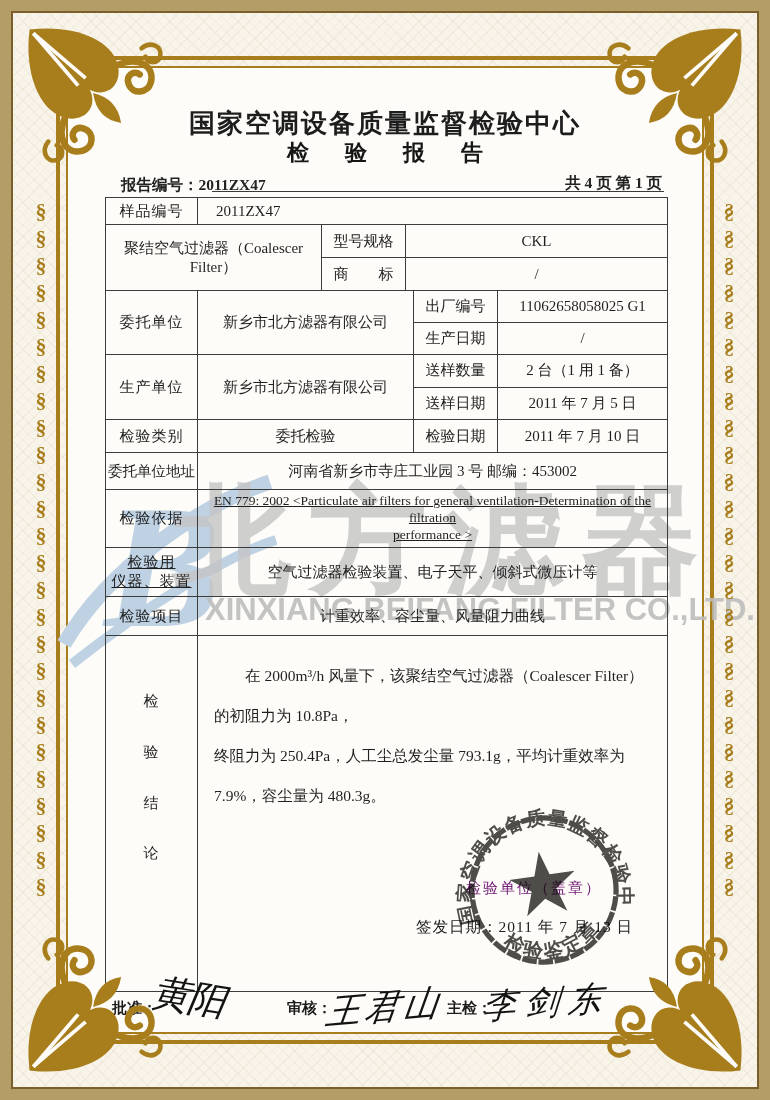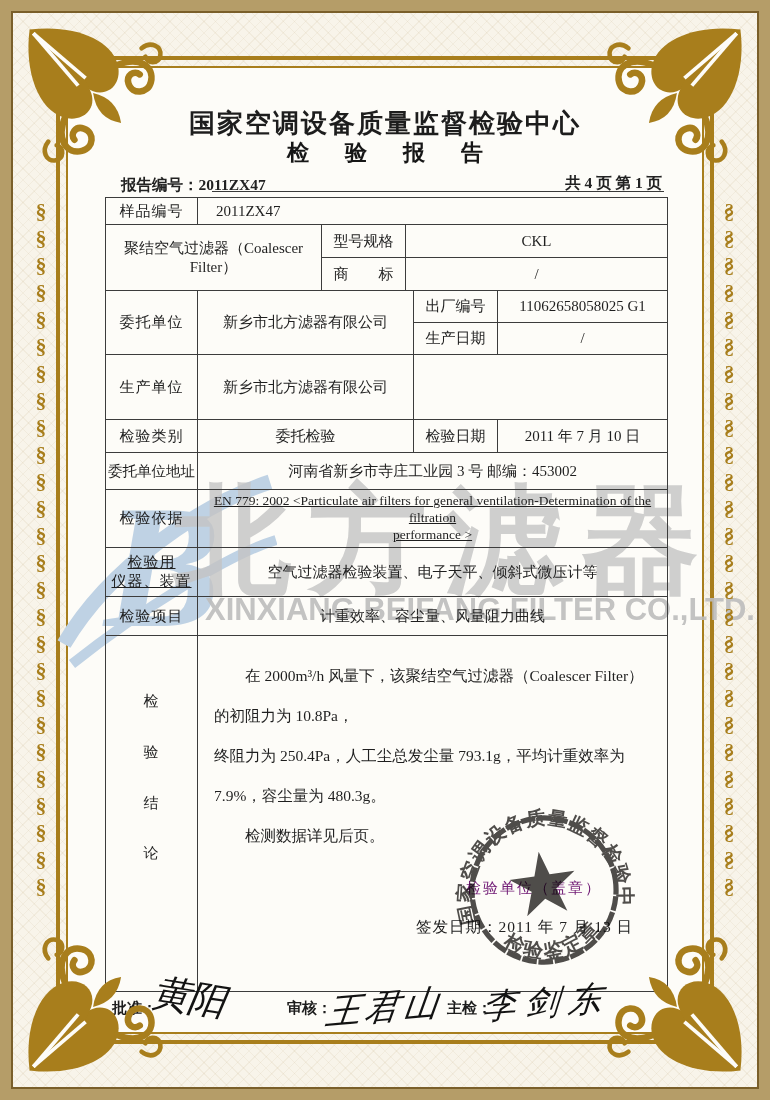--- a/index.html
+++ b/index.html
@@ -236,20 +236,30 @@
           <div class="subrow">
             <div class="cell cC">生产日期</div>
             <div class="cell cD">/</div>
           </div>
         </div>
       </div>
 
       <div class="row" style="height:65px">
         <div class="cell cA">生产单位</div>
         <div class="cell cB">新乡市北方滤器有限公司</div>
+        <div class="twin">
+          <div class="subrow first">
+            <div class="cell cC">送样数量</div>
+            <div class="cell cD">2 台（1 用 1 备）</div>
+          </div>
+          <div class="subrow">
+            <div class="cell cC">送样日期</div>
+            <div class="cell cD">2011 年 7 月 5 日</div>
+          </div>
+        </div>
       </div>
 
       <div class="row" style="height:33px">
         <div class="cell cA">检验类别</div>
         <div class="cell cB">委托检验</div>
         <div class="cell cC">检验日期</div>
         <div class="cell cD">2011 年 7 月 10 日</div>
       </div>
 
       <div class="row" style="height:37px">
@@ -278,21 +288,20 @@
         <div class="cell cA vlabel">
           <span>检</span>
           <span>验</span>
           <span>结</span>
           <span>论</span>
         </div>
         <div class="cR10">
           <div class="conclusion">
             <div class="ind">在 2000m³/h 风量下，该聚结空气过滤器（Coalescer Filter）的初阻力为 10.8Pa，</div>
             <div>终阻力为 250.4Pa，人工尘总发尘量 793.1g，平均计重效率为 7.9%，容尘量为 480.3g。</div>
-            <div class="ind">检测数据详见后页。</div>
           </div>
           <div class="seal-unit">检验单位（盖章）</div>
           <div class="issue-date">签发日期：2011 年 7 月 13 日</div>
           <svg class="stamp" viewBox="0 0 180 180">
             <defs>
               <path id="arcTop" d="M 22,116 A 70.4,70.4 0 1 1 158,116" fill="none"></path>
               <path id="arcBot" d="M 42,134 A 66,66 0 0 0 138,134" fill="none"></path>
             </defs>
             <circle cx="90" cy="90" r="69" fill="none" stroke="#2d2a28" stroke-width="5" stroke-dasharray="14 1.6"></circle>
             <polygon fill="#2d2a28" points="90,53 97.4,75.9 121.4,75.8 101.9,89.9 109.4,112.7 90,98.5 70.6,112.7 78.1,89.9 58.6,75.8 82.7,75.9"></polygon>

